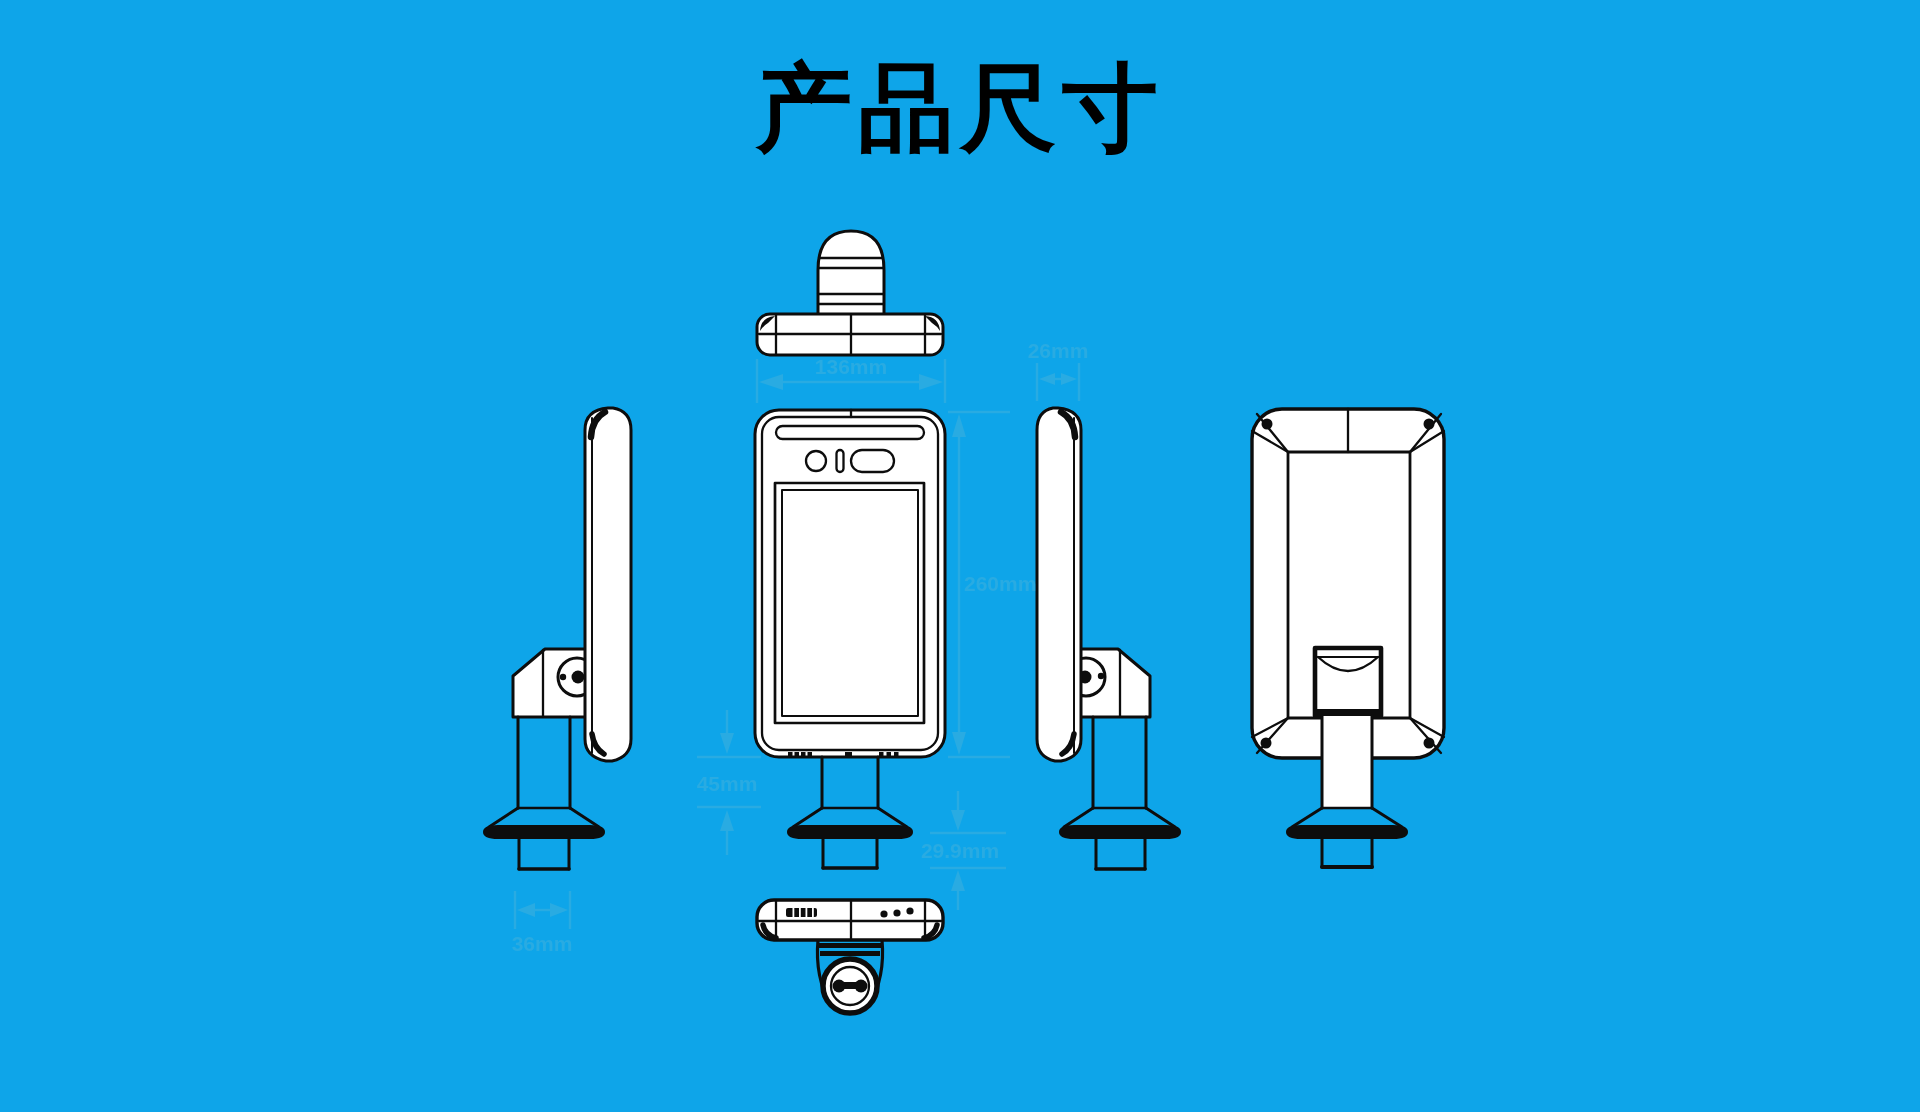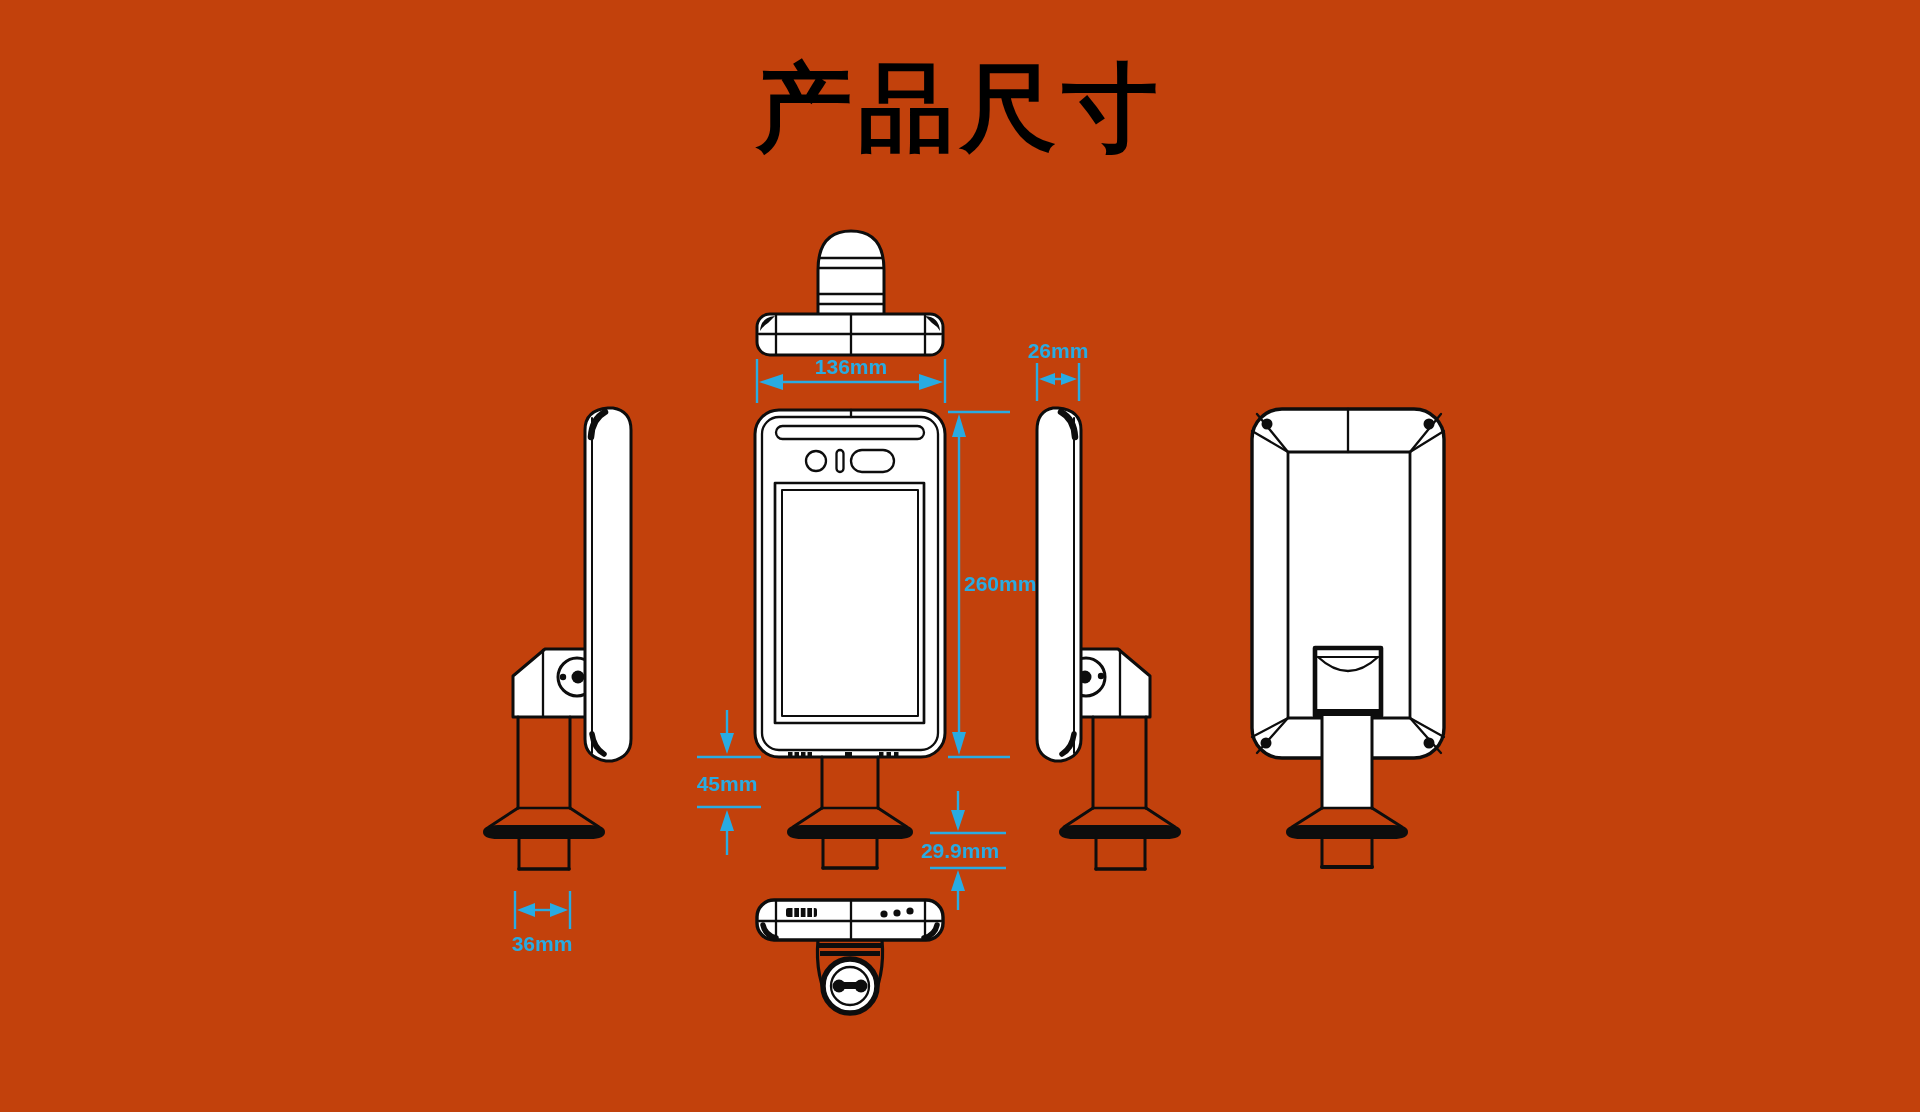--- a/index.html
+++ b/index.html
@@ -1,17 +1,17 @@
 <!DOCTYPE html>
 <html><head>
 <meta charset="utf-8">
 <style>
   html,body{margin:0;padding:0;background:#fff;}
   .canvas{
-    position:relative;width:1920px;height:1112px;background:#c2410c;
+    position:relative;width:1920px;height:1112px;background:#0ea5e9;
     overflow:hidden;font-family:"Liberation Sans","DejaVu Sans",sans-serif;
   }
   .title{
     position:absolute;top:48px;left:0;width:1920px;height:120px;
     line-height:120px;text-align:center;margin:0;
     font-size:96px;font-weight:600;letter-spacing:6px;color:#000;
   }
   svg.drawing{position:absolute;top:0;left:0;}
   
   .ol   {fill:none;stroke:#0d0d0d;stroke-width:3;stroke-linejoin:round;stroke-linecap:round;}

